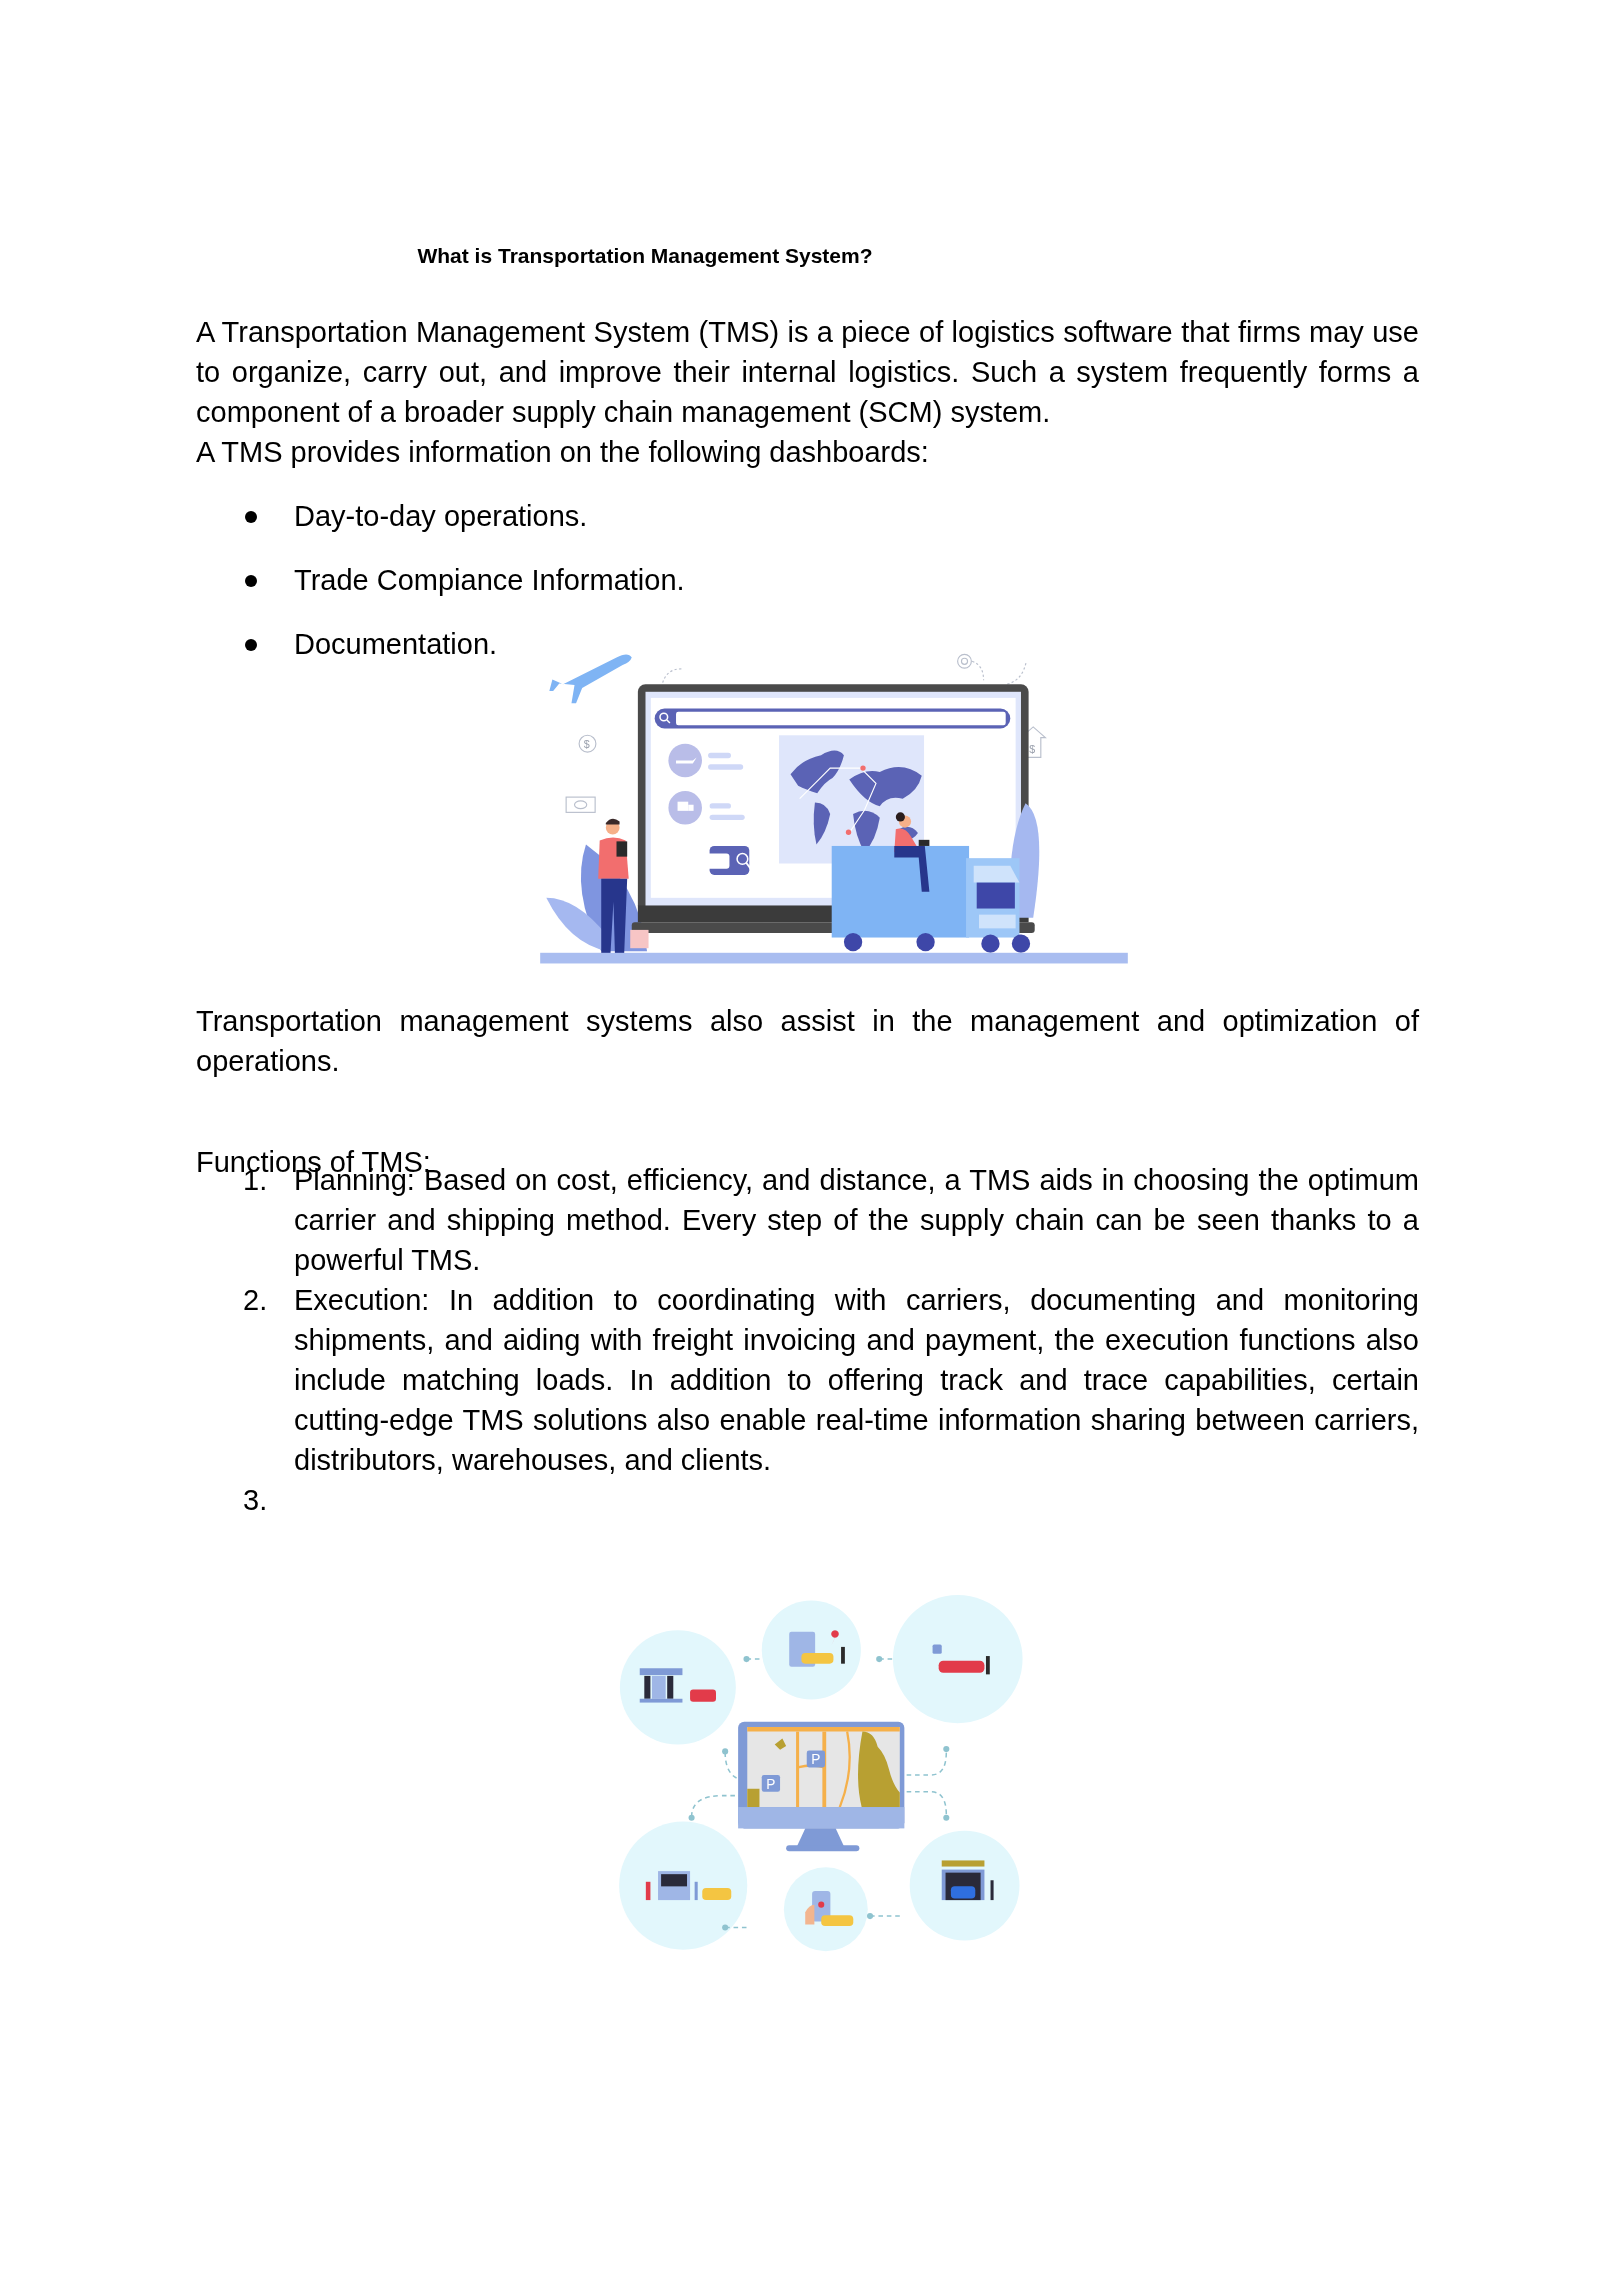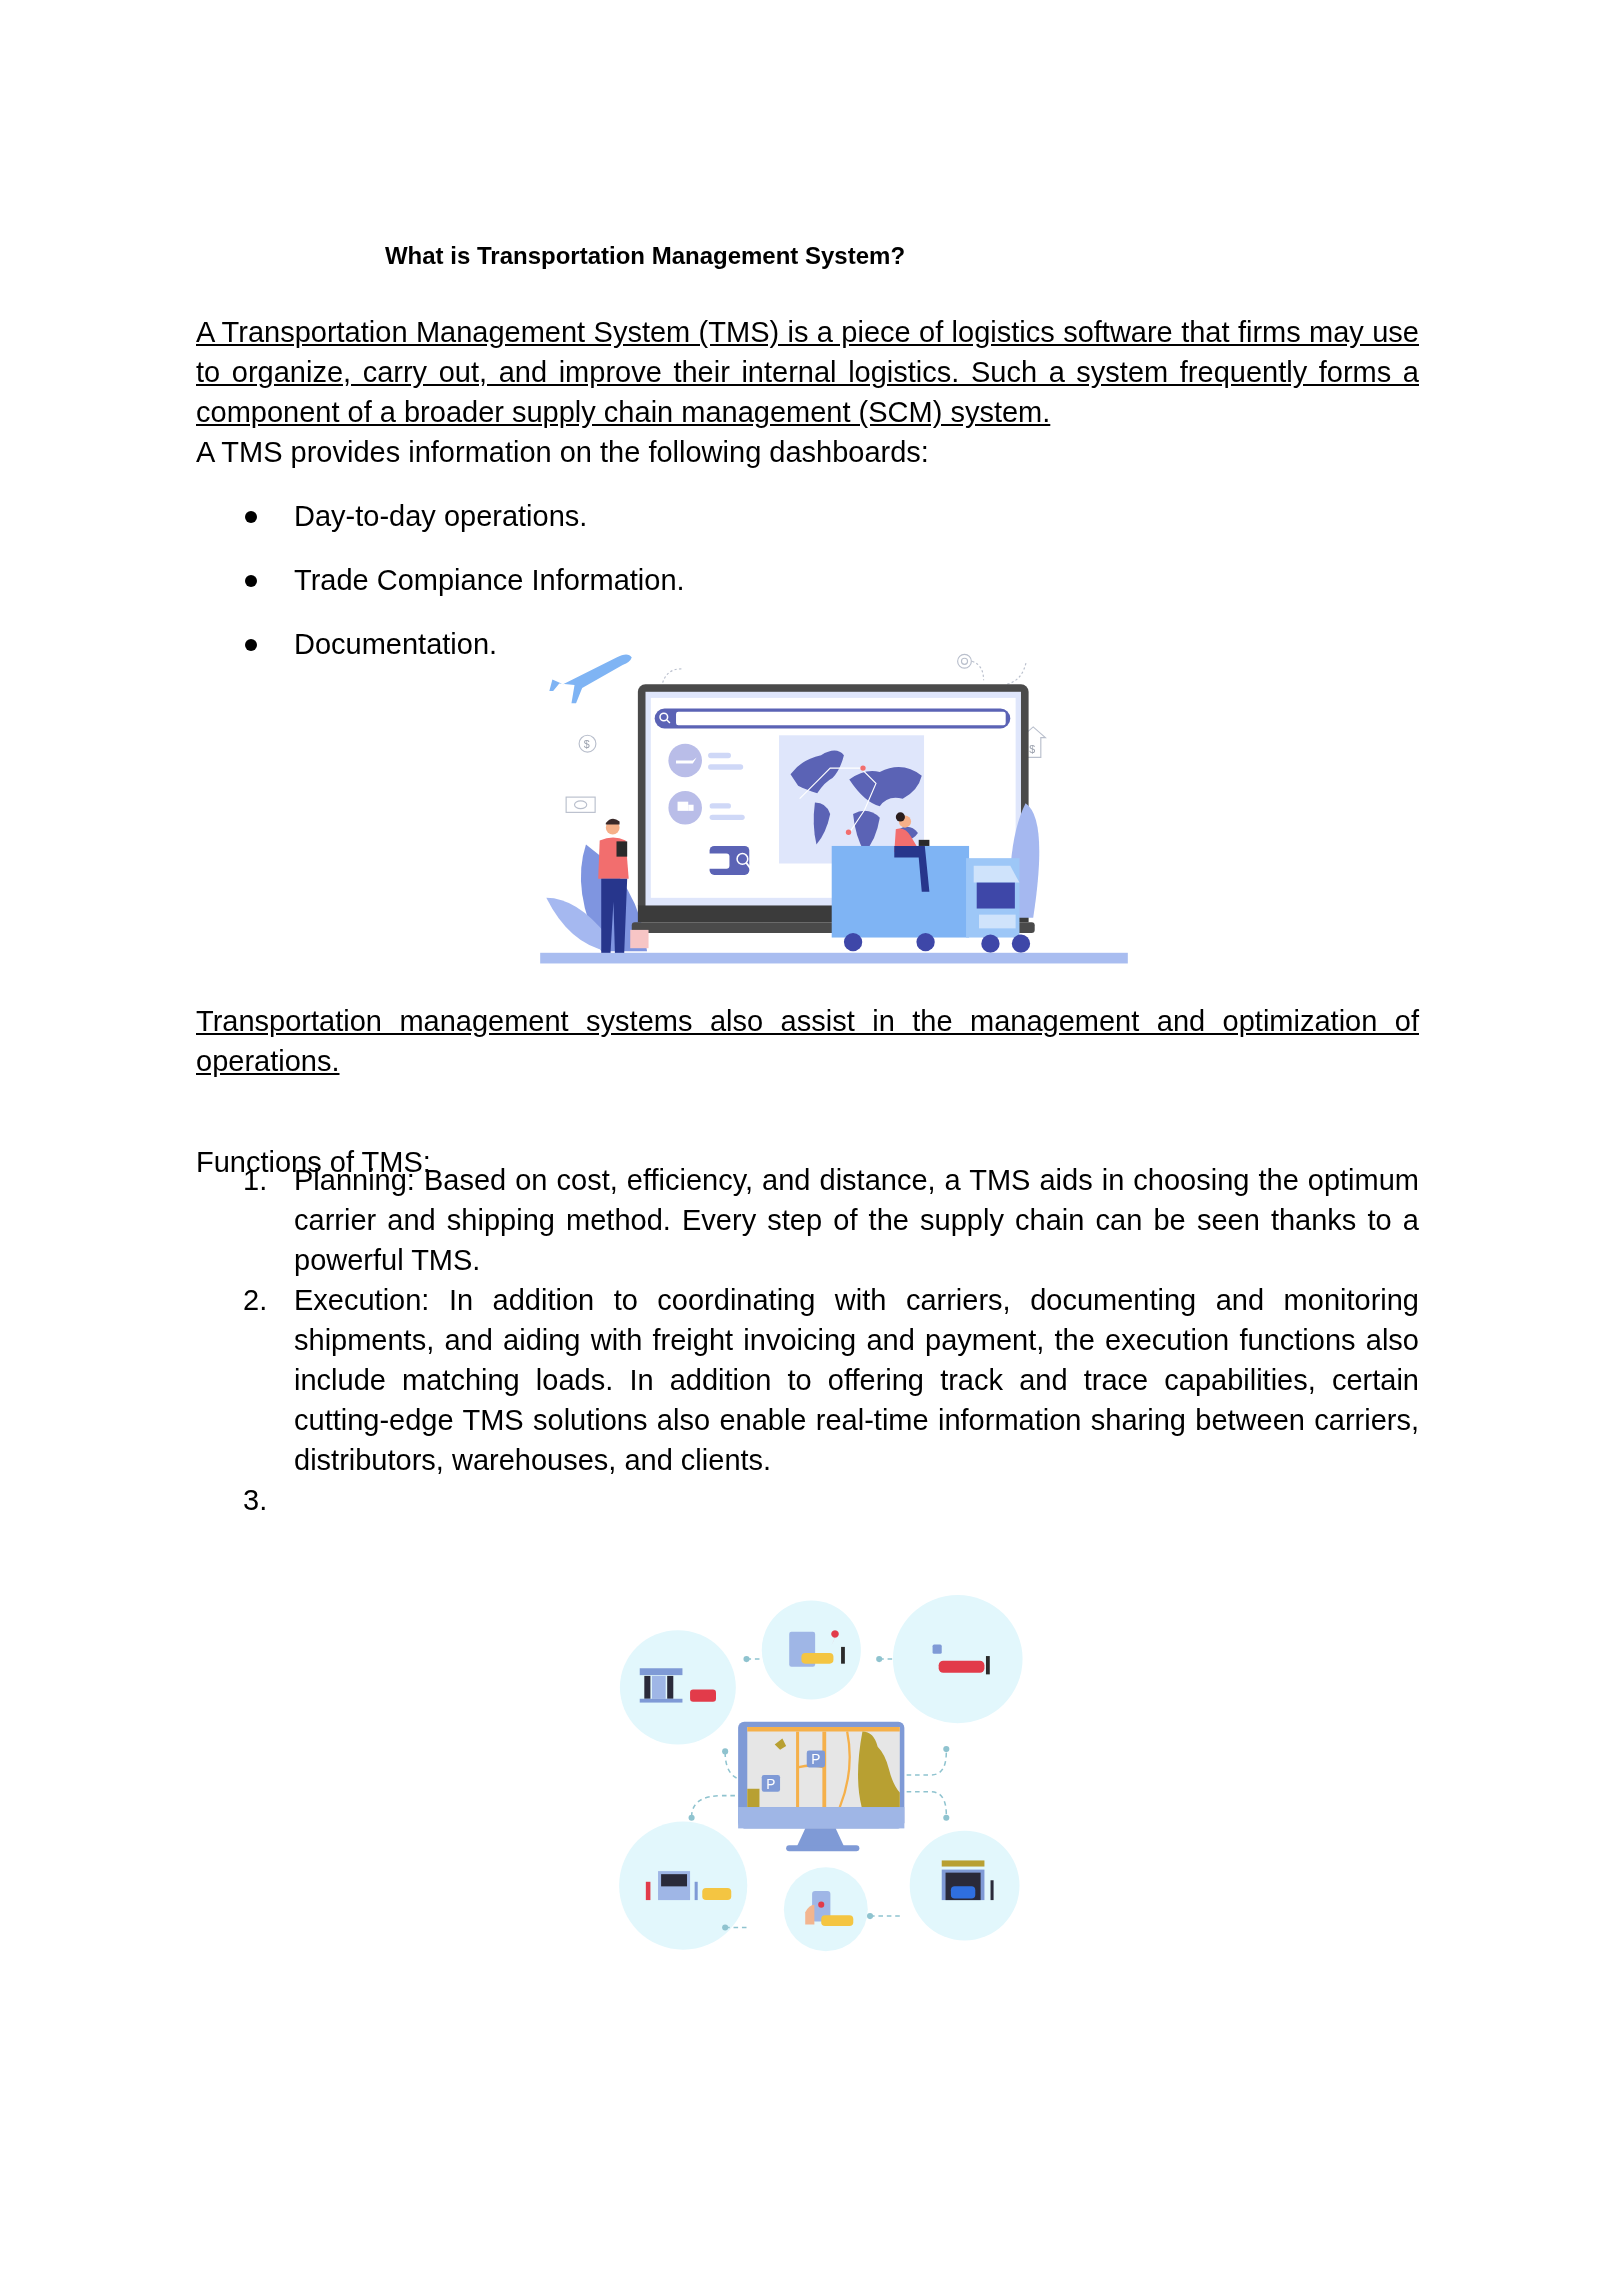--- a/index.html
+++ b/index.html
@@ -1,22 +1,22 @@
 <!DOCTYPE html>
 <html style="font-size:12.2px"><head>
 <meta charset="utf-8">
 <style>
   html, body { margin: 0; padding: 0; background: #ffffff; }
   body { width: 1617px; height: 2284px; position: relative; overflow: hidden;
          font-family: "Liberation Sans", sans-serif; color: #000; }
   .page { position: absolute; left: 0; top: 0; width: 1617px; height: 2284px; background: #fff; }
   .title { position: absolute; left: 0; width: 1290px; top: 236px; text-align: center;
-           font-weight: bold; font-size: 24px; line-height: 40px; }
+           font-weight: bold; font-size: 21px; line-height: 40px; }
   .block { position: absolute; left: 196px; width: 1223px; font-size: 29px; line-height: 40px; }
-  .justify { text-align: justify; text-align-last: left; text-decoration: underline; }
+  .justify { text-align: justify; text-align-last: left; }
   ul.bullets { list-style: none; margin: 0; padding: 0; }
   ul.bullets li { position: relative; padding-left: 98px; margin-top: 24px; }
   ul.bullets li .dot { position: absolute; left: 49px; top: 14.5px; width: 12.2px; height: 12.2px; border-radius: 50%; background: #000; }
   ol.funcs { list-style: none; margin: 0; padding: 0; }
   ol.funcs li { position: relative; padding-left: 98px; text-align: justify; }
   ol.funcs li .num { position: absolute; left: 47px; top: 0; }
   .illus { position: absolute; }
   svg { display: block; }
 </style>
 </head>

